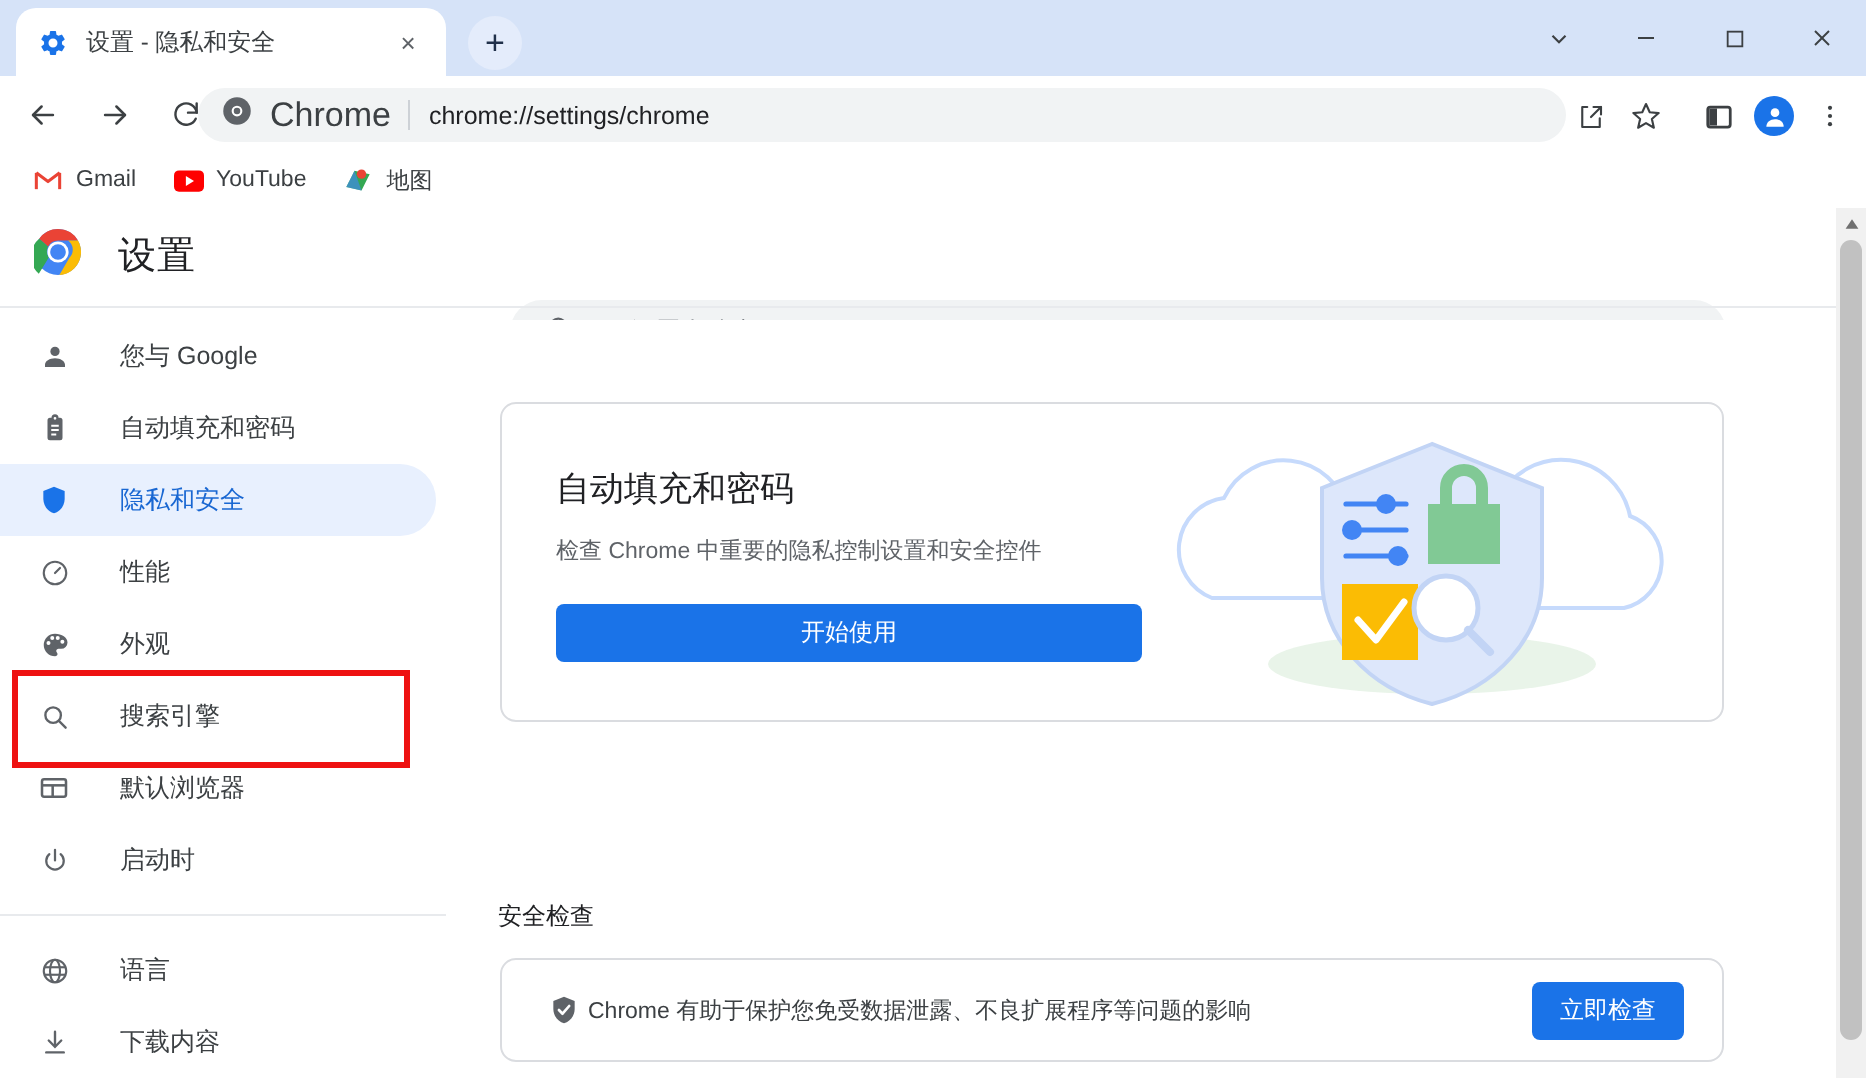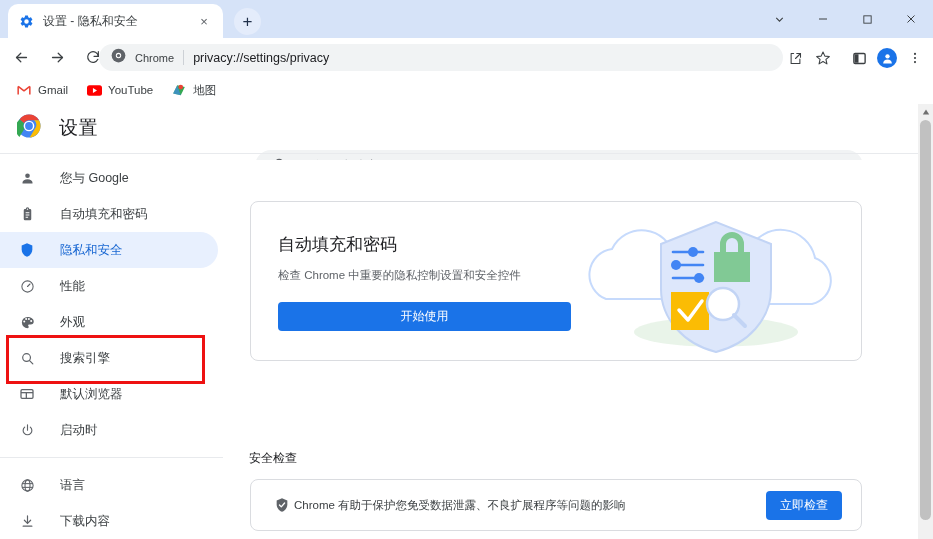--- a/index.html
+++ b/index.html
@@ -22,21 +22,21 @@
           background:#e4ecfb;display:flex;align-items:center;justify-content:center;color:#20304a;font-size:17px;}
   .wincontrols{position:absolute;right:0;top:0;height:38px;display:flex;align-items:center;}
   .wc{width:44px;height:38px;display:flex;align-items:center;justify-content:center;color:#3c4043;}
 
   
   .toolbar{position:absolute;left:0;top:38px;width:933px;height:38px;background:#fff;display:flex;align-items:center;}
   .navbtn{width:30px;height:30px;margin-left:6px;display:flex;align-items:center;justify-content:center;
           border-radius:50%;color:#3c4043;}
   .omnibox{position:absolute;left:99px;top:44px;width:684px;height:27px;background:#f1f3f4;border-radius:14px;
            display:flex;align-items:center;padding:0 12px;box-sizing:border-box;}
-  .omni-chrome{font-size:11px;color:#3c4043;margin-left:9px;}
+  .omni-chrome{font-size:17px;color:#3c4043;margin-left:9px;}
   .omni-sep{width:1px;height:15px;background:#cdd1d6;margin:0 9px;}
   .omni-url{font-size:12.5px;color:#202124;}
   .tb-right{position:absolute;right:4px;top:44px;display:flex;align-items:center;}
   .tbicon{width:28px;height:28px;display:flex;align-items:center;justify-content:center;border-radius:50%;color:#3c4043;}
   .avatar{width:20px;height:20px;border-radius:50%;background:#1a73e8;display:flex;align-items:center;justify-content:center;}
 
   
   .bookmarks{position:absolute;left:0;top:76px;width:933px;height:28px;background:#fff;display:flex;align-items:center;padding-left:8px;box-sizing:border-box;}
   .bm{display:flex;align-items:center;height:22px;padding:0 8px;border-radius:4px;margin-right:2px;}
   .bm-label{font-size:11.5px;color:#3c4043;margin-left:6px;white-space:nowrap;}
@@ -154,21 +154,21 @@
   <div class="omnibox">
     <span>
       <svg width="15" height="15" viewBox="0 0 24 24">
           <circle cx="12" cy="12" r="11" fill="#5f6368"></circle>
           <circle cx="12" cy="12" r="4.3" fill="#fff"></circle>
           <circle cx="12" cy="12" r="2.6" fill="#5f6368"></circle>
         </svg>
     </span>
     <span class="omni-chrome">Chrome</span>
     <span class="omni-sep"></span>
-    <span class="omni-url">privacy://settings/privacy</span>
+    <span class="omni-url">chrome://settings/chrome</span>
   </div>
 
   <div class="tb-right">
     <div class="tbicon">
       <svg width="15" height="15" viewBox="0 0 24 24" fill="none" stroke="#3c4043" stroke-width="1.7" stroke-linecap="round" stroke-linejoin="round">
           <path d="M9 4H5v16h14v-7"></path>
           <path d="M14 4h6v6"></path>
           <path d="M20 4l-8 8"></path>
         </svg>
     </div>

